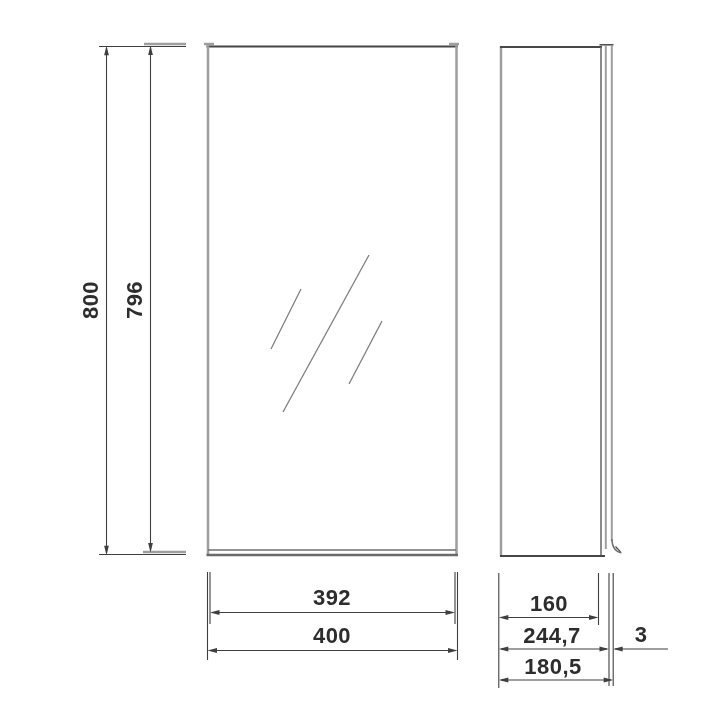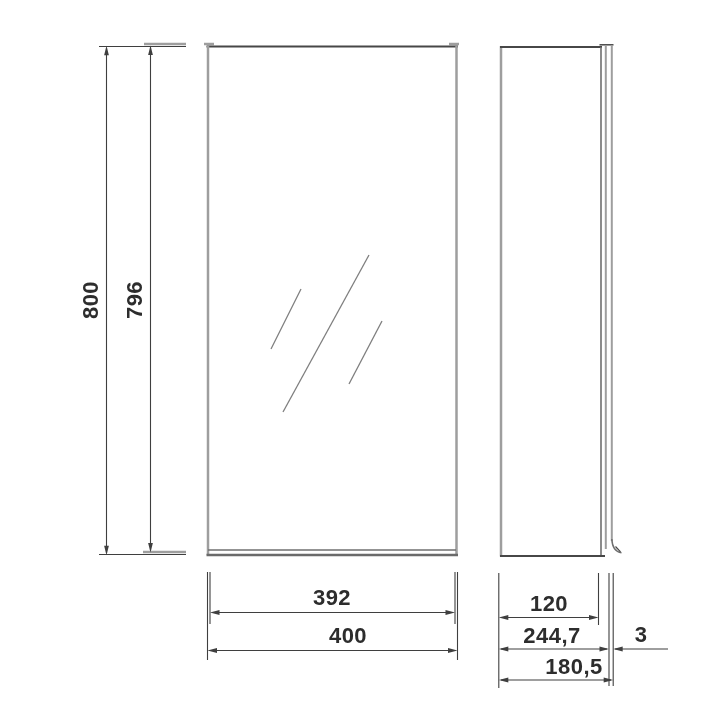--- a/index.html
+++ b/index.html
@@ -113,19 +113,19 @@
       <polygon points="609,649 599.5,646.6 599.5,651.4"></polygon>
       <polygon points="613.2,649 622.7,646.6 622.7,651.4"></polygon>
       <polygon points="498.8,680 508.3,677.6 508.3,682.4"></polygon>
       <polygon points="613.2,680 603.7,677.6 603.7,682.4"></polygon>
     </g>
   </svg>
 
   <div class="dim-label vert" style="left:91px;  top:300px;">800</div>
   <div class="dim-label vert" style="left:135px; top:300px;">796</div>
   <div class="dim-label" style="left:332px; top:598px;text-align:right;">392</div>
-  <div class="dim-label" style="left:332px; top:636px;margin-left:16px;">400</div>
-  <div class="dim-label" style="left:549px; top:604px;">120</div>
+  <div class="dim-label" style="left:332px; top:636px;">400</div>
+  <div class="dim-label" style="left:549px; top:604px;">160</div>
   <div class="dim-label" style="left:552px; top:636px;">244,7</div>
   <div class="dim-label" style="left:641px; top:635px;">3</div>
-  <div class="dim-label" style="left:574px; top:667px;">180,5</div>
+  <div class="dim-label" style="left:553px; top:667px;">180,5</div>
 
 </div>
 
 </body></html>

